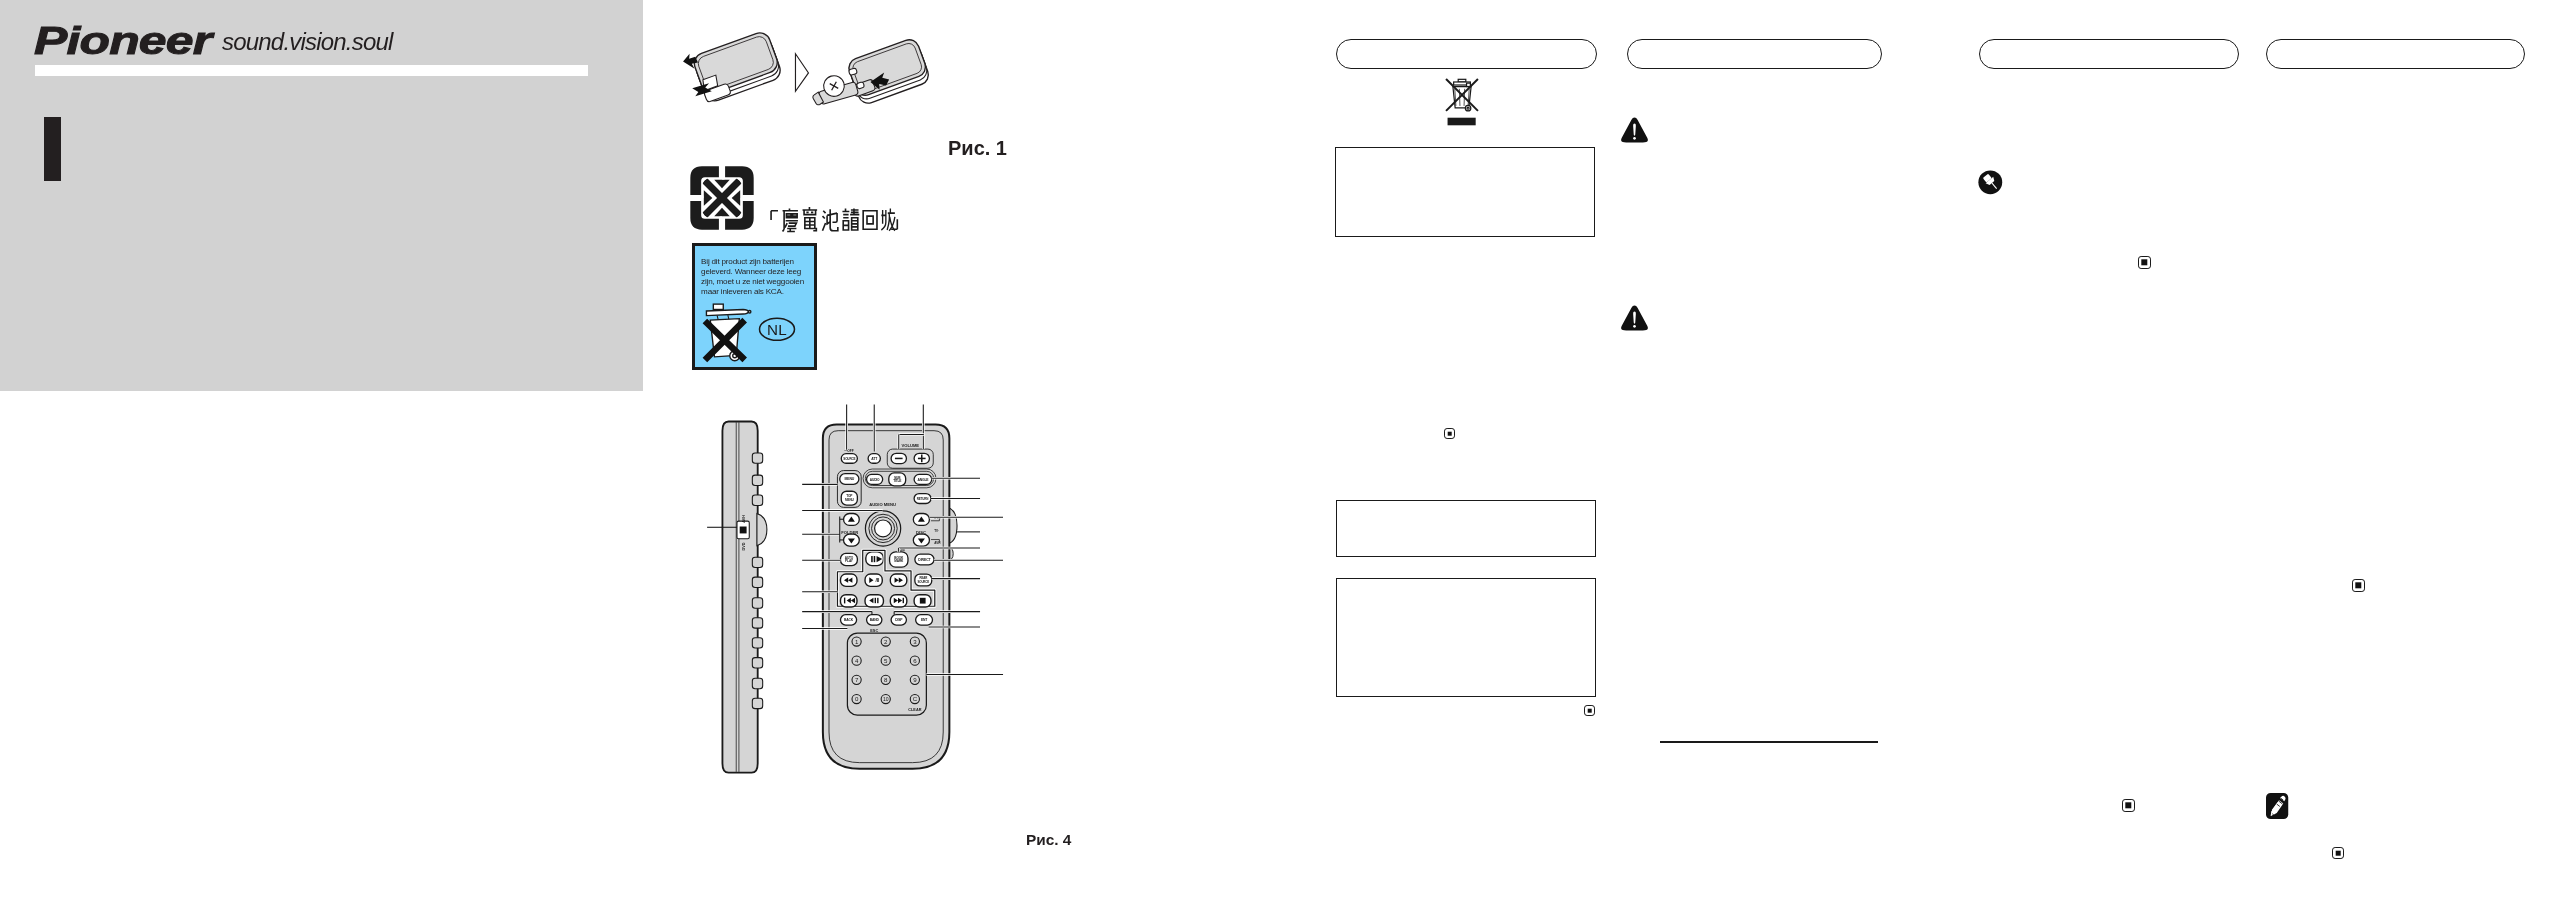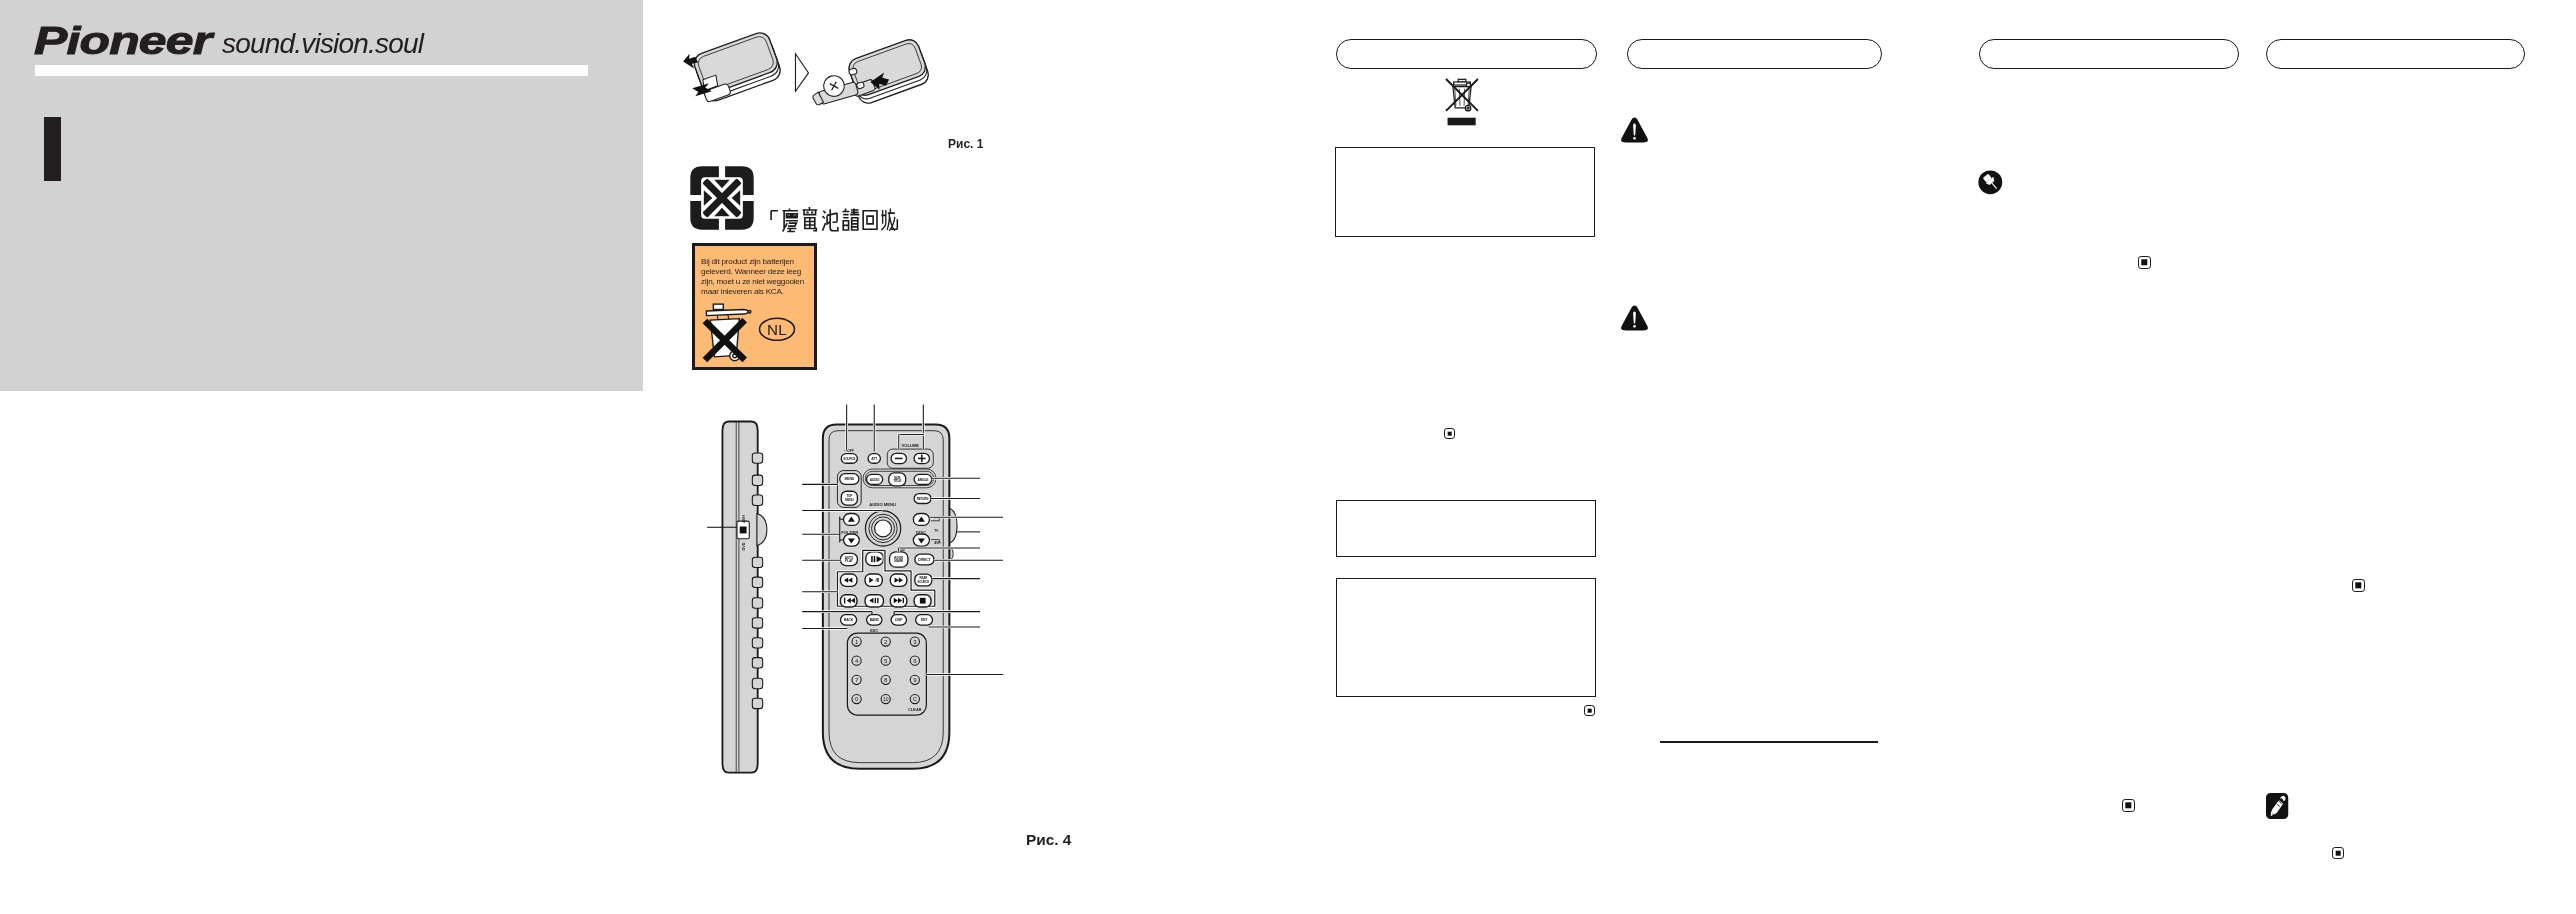--- a/index.html
+++ b/index.html
@@ -11,21 +11,21 @@
   .stop{position:absolute;border:1.5px solid #1a1a1a;border-radius:3.1px;background:#fff;}
   .stop i{position:absolute;left:50%;top:50%;transform:translate(-50%,-50%);background:#111;display:block;}
 </style>
 </head>
 <body>
 <div id="page">
 
   <div class="abs" style="left:0;top:0;width:643px;height:391px;background:#d2d2d2;"></div>
 
   <div class="abs" style="left:34px;top:7px;width:246px;height:48px;font-weight:bold;font-style:italic;font-size:48px;letter-spacing:-0.8px;color:#231f20;transform:scale(1.04,0.80);transform-origin:0 58px;-webkit-text-stroke:1.2px #231f20;">Pioneer</div>
-  <div class="abs" style="left:222px;top:28px;font-style:italic;font-size:28px;letter-spacing:-0.8px;color:#231f20;">sound.vision.soul</div>
+  <div class="abs" style="left:222px;top:28px;font-style:italic;font-size:24px;letter-spacing:-0.8px;color:#231f20;">sound.vision.soul</div>
 
   <div class="abs" style="left:35px;top:65px;width:553px;height:10.7px;background:#ffffff;"></div>
 
   <div class="abs" style="left:44px;top:117px;width:17px;height:64px;background:#231f20;"></div>
 
   <svg id="fig1" class="abs" style="left:675px;top:27px;" width="322" height="130" viewBox="0 0 420 170">
     <g stroke="#231f20" fill="#d9d9d9">
 
       <g transform="rotate(-20 79 47)">
         <rect x="27" y="31" width="104" height="54" rx="14" fill="#fff" stroke-width="1.8"></rect>
@@ -57,21 +57,21 @@
         <rect x="188" y="78" width="50" height="17" rx="4" fill="#d9d9d9"></rect>
         <path d="M188 78 l-6 2 a3.5 3.5 0 0 0 -2.5 4.5 l1.7 7 a3.5 3.5 0 0 0 4.3 2.5 l5.5 -1.7 z" fill="#d9d9d9"></path>
         <circle cx="210" cy="76" r="13.5" fill="#fff"></circle>
         <path d="M205.5 71.5 l9 9 M214.5 71.5 l-9 9" stroke-width="1.7" fill="none"></path>
         <rect x="234" y="61" width="10" height="7.5" rx="3" fill="#fff"></rect>
         <rect x="239" y="81" width="9" height="7.5" rx="3" fill="#fff"></rect>
       </g>
       <path d="M255 72 l18 -12.5 -2.5 7 9 2 -4 8 -9 -2 0.5 7.5 z" fill="#111" stroke="none"></path>
     </g>
   </svg>
-  <div class="abs" style="left:948px;top:137px;width:92px;font-weight:bold;font-size:12px;color:#231f20;">Рис. 1</div>
+  <div class="abs" style="left:948px;top:137px;width:92px;font-weight:bold;font-size:20px;color:#231f20;">Рис. 1</div>
 
   <svg id="taiwan" class="abs" style="left:688px;top:164px;" width="68" height="68" viewBox="0 0 88 88">
     <defs>
       <clipPath id="twc">
           <rect x="18.5" y="18.5" width="51" height="51" rx="10"></rect>
         </clipPath>
     </defs>
     <g fill="#1c1c1c">
       <path d="M3 40 L3 18 Q3 3 18 3 L40 3 L40 17 L22 17 Q17 17 17 22 L17 40 Z"></path>
       <path d="M48 3 L70 3 Q85 3 85 18 L85 40 L71 40 L71 22 Q71 17 66 17 L48 17 Z"></path>
@@ -125,21 +125,21 @@
 
       <g transform="translate(146,0) scale(0.84,1)">
         <path d="M4 5 v18 M9 5 v16 M2 12 h8 M9 21 q0 6 -7 10"></path>
         <path d="M16 3 v6 M12 9 h11 M14 9 q2 8 -3 22 M15 14 q2 12 8 18 M23 14 q-2 12 -9 18"></path>
       </g>
 
       <path d="M168.5 17 v13 M160.5 30 h8"></path>
     </g>
   </svg>
 
-  <div class="abs" style="left:692px;top:243px;width:119px;height:121px;border:3.1px solid #1a1a1a;background:#fdba74;">
+  <div class="abs" style="left:692px;top:243px;width:119px;height:121px;border:3.1px solid #1a1a1a;background:#7dd3fc;">
     <div style="position:absolute;left:6.1px;top:10.7px;font-size:8.1px;line-height:10px;color:#231f20;white-space:nowrap;letter-spacing:-0.2px;">Bij dit product zijn batterijen<br>geleverd. Wanneer deze leeg<br>zijn, moet u ze niet weggooien<br>maar inleveren als KCA.</div>
     <svg style="position:absolute;left:4.6px;top:52px;" width="58" height="65" viewBox="0 0 75 85">
       <g fill="#fff" stroke="#1a1a1a" stroke-width="1.8">
         <rect x="17" y="8" width="13" height="7"></rect>
         <path d="M8 17 L56 15 Q62 15 63 18 Q62 21 56 21 L8 23 Z"></path>
         <circle cx="64.5" cy="18" r="1.6"></circle>
         <path d="M22 23 L23.5 29 M36 22.5 L37.5 28.5" stroke-width="1.4"></path>
         <path d="M13 29 L18.5 77 L47 75 L51 27 Z"></path>
         <circle cx="45" cy="75.5" r="6.5"></circle>
         <circle cx="45" cy="75.5" r="2.6"></circle>

